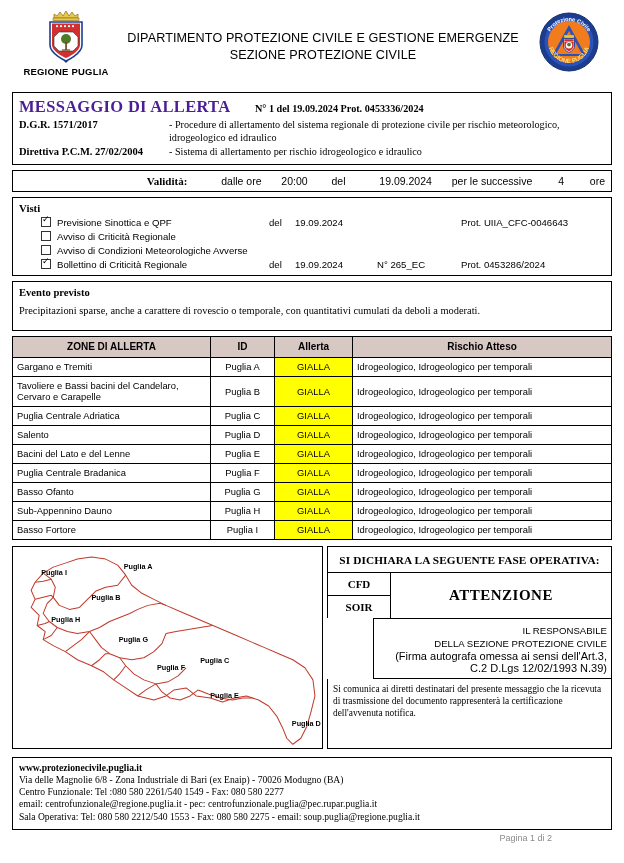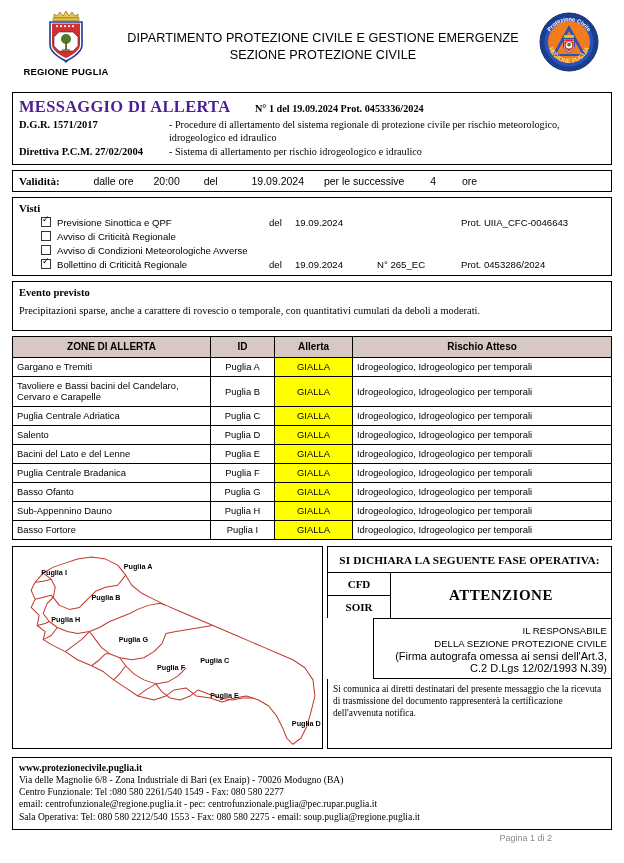--- a/index.html
+++ b/index.html
@@ -105,20 +105,21 @@
     font-size: 10.2px;
     line-height: 12.5px;
     flex: 1;
   }
 
   
   .validita-box {
     padding: 4px 6px;
     font-family: "Liberation Sans", sans-serif;
     font-size: 10.5px;
+    text-align: right;
   }
   .validita-box .lbl {
     font-family: "Liberation Serif", serif;
     font-weight: bold;
     font-size: 11px;
   }
   .validita-box span { display: inline-block; }
 
   
   .visti-box { padding: 4px 6px 5px 6px; }

